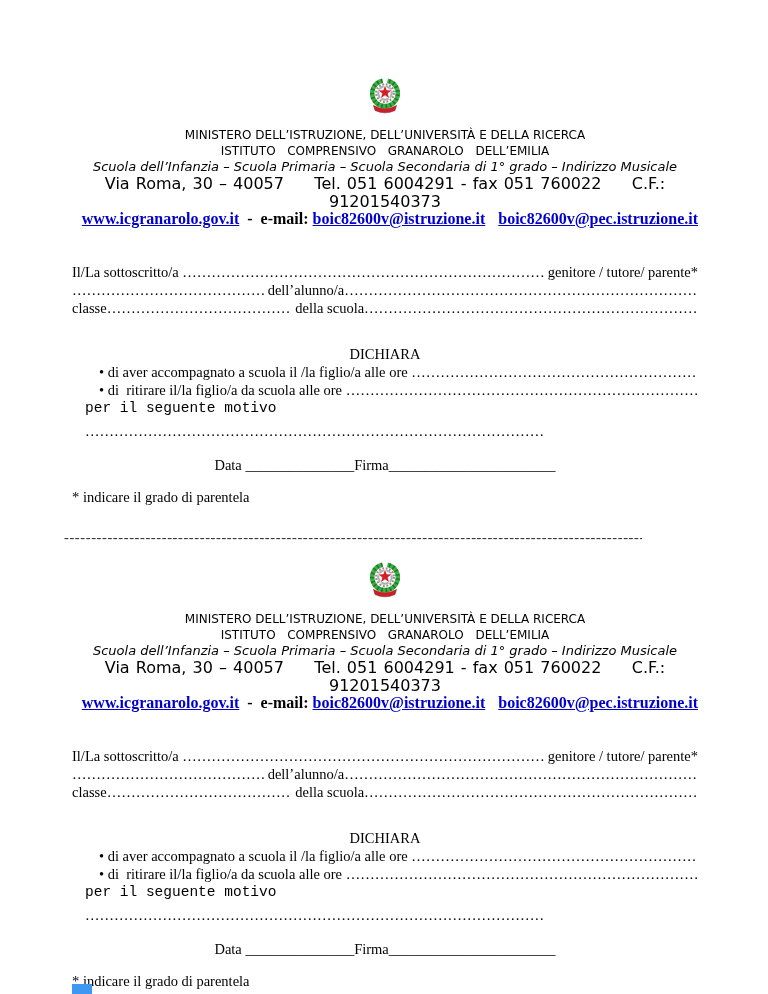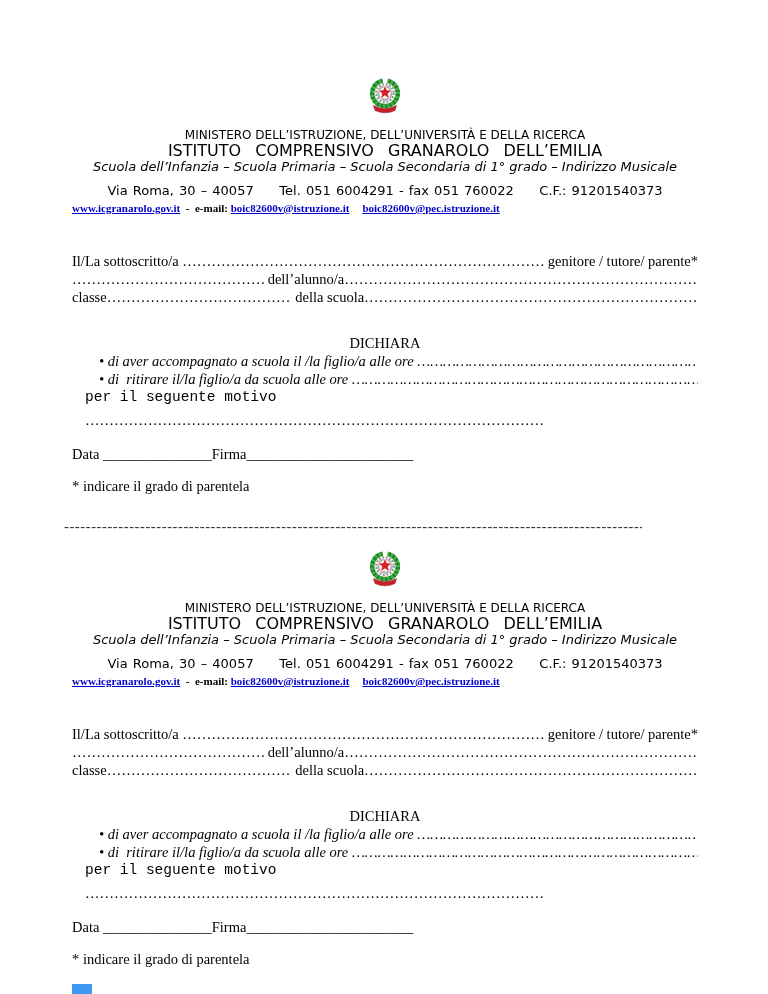--- a/index.html
+++ b/index.html
@@ -11,41 +11,41 @@
     color:#000;
     box-sizing:border-box;
     padding:76px 70px 0 72px;
     overflow:hidden;
     font-family:"Liberation Serif", serif;
   }
   
   .logo{width:36px;height:38px;margin:0 auto;display:block;}
   .hdr{text-align:center;white-space:pre-wrap;font-family:"DejaVu Sans", sans-serif;}
   .hdr1{font-size:12px;line-height:16px;margin-top:13px;}
-  .hdr2{font-size:16px;line-height:16px;word-spacing:2px;}
+  .hdr2{font-size:12px;line-height:16px;word-spacing:2px;}
   .hdr3{font-size:13px;font-style:italic;line-height:15px;}
-  .hdr4{font-size:13px;line-height:18px;margin-top:8px;word-spacing:1px;}
-  .hdr-links{font-family:"Liberation Serif", serif;font-weight:bold;font-size:11px;line-height:16px;text-align:left;}
+  .hdr4{font-size:16px;line-height:18px;margin-top:1px;word-spacing:1px;}
+  .hdr-links{font-family:"Liberation Serif", serif;font-weight:bold;font-size:16px;line-height:16px;text-align:right;}
   .hdr-links span{white-space:pre;}
   .lnk{color:#0000cc;text-decoration:underline;cursor:pointer;}
   .email2{margin-left:13px;}
   
   .bodyblock{margin-top:36px;font-size:14.5px;line-height:18px;}
   .frow{display:flex;overflow:hidden;text-align:right;}
   .frow span{white-space:pre;display:block;}
   .dfill{flex:1 1 0;min-width:0;overflow:hidden;}
   .dfix{flex:0 0 auto;overflow:hidden;}
   .w192{width:192px;}
   .w185{width:185px;}
   .dichiara{text-align:center;margin-top:28px;}
-  .bullet{padding-left:27px;font-style:italic;}
+  .bullet{padding-left:27px;}
   .reason{padding-left:13px;font-family:Liberation Mono, monospace;}
   .reasonrow{padding-left:13px;margin-top:5px;}
   .reasonrow span{display:inline-block;width:460px;overflow:hidden;white-space:pre;vertical-align:top;}
-  .sigrow{display:flex;justify-content:flex-start;margin-top:16px;}
+  .sigrow{display:flex;justify-content:center;margin-top:16px;}
   .siggroup{white-space:pre;}
   .footnote{margin-top:14px;}
   
   .separator{
     margin:22px 0 14px -8px;
     width:578px;
     overflow:hidden;
     white-space:pre;
     letter-spacing:0.6px;
     font-size:14.5px;line-height:18px;

